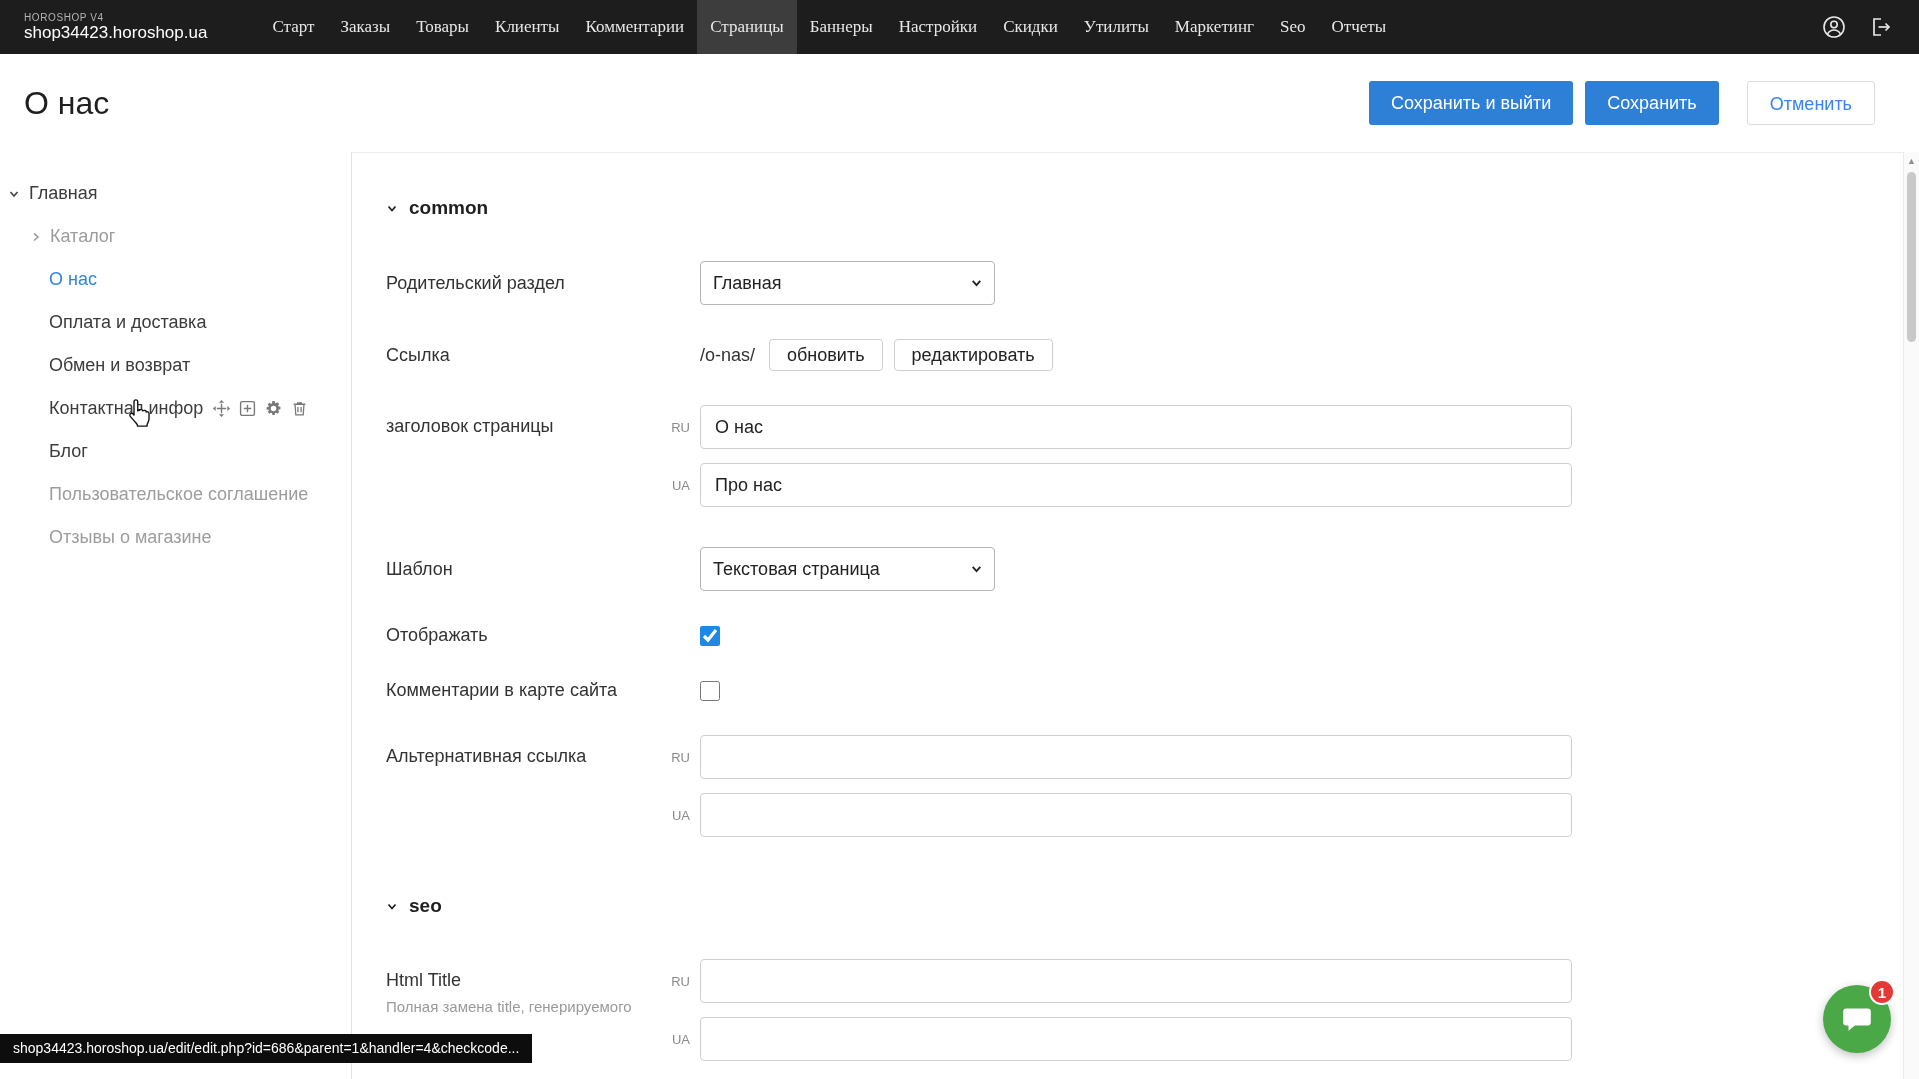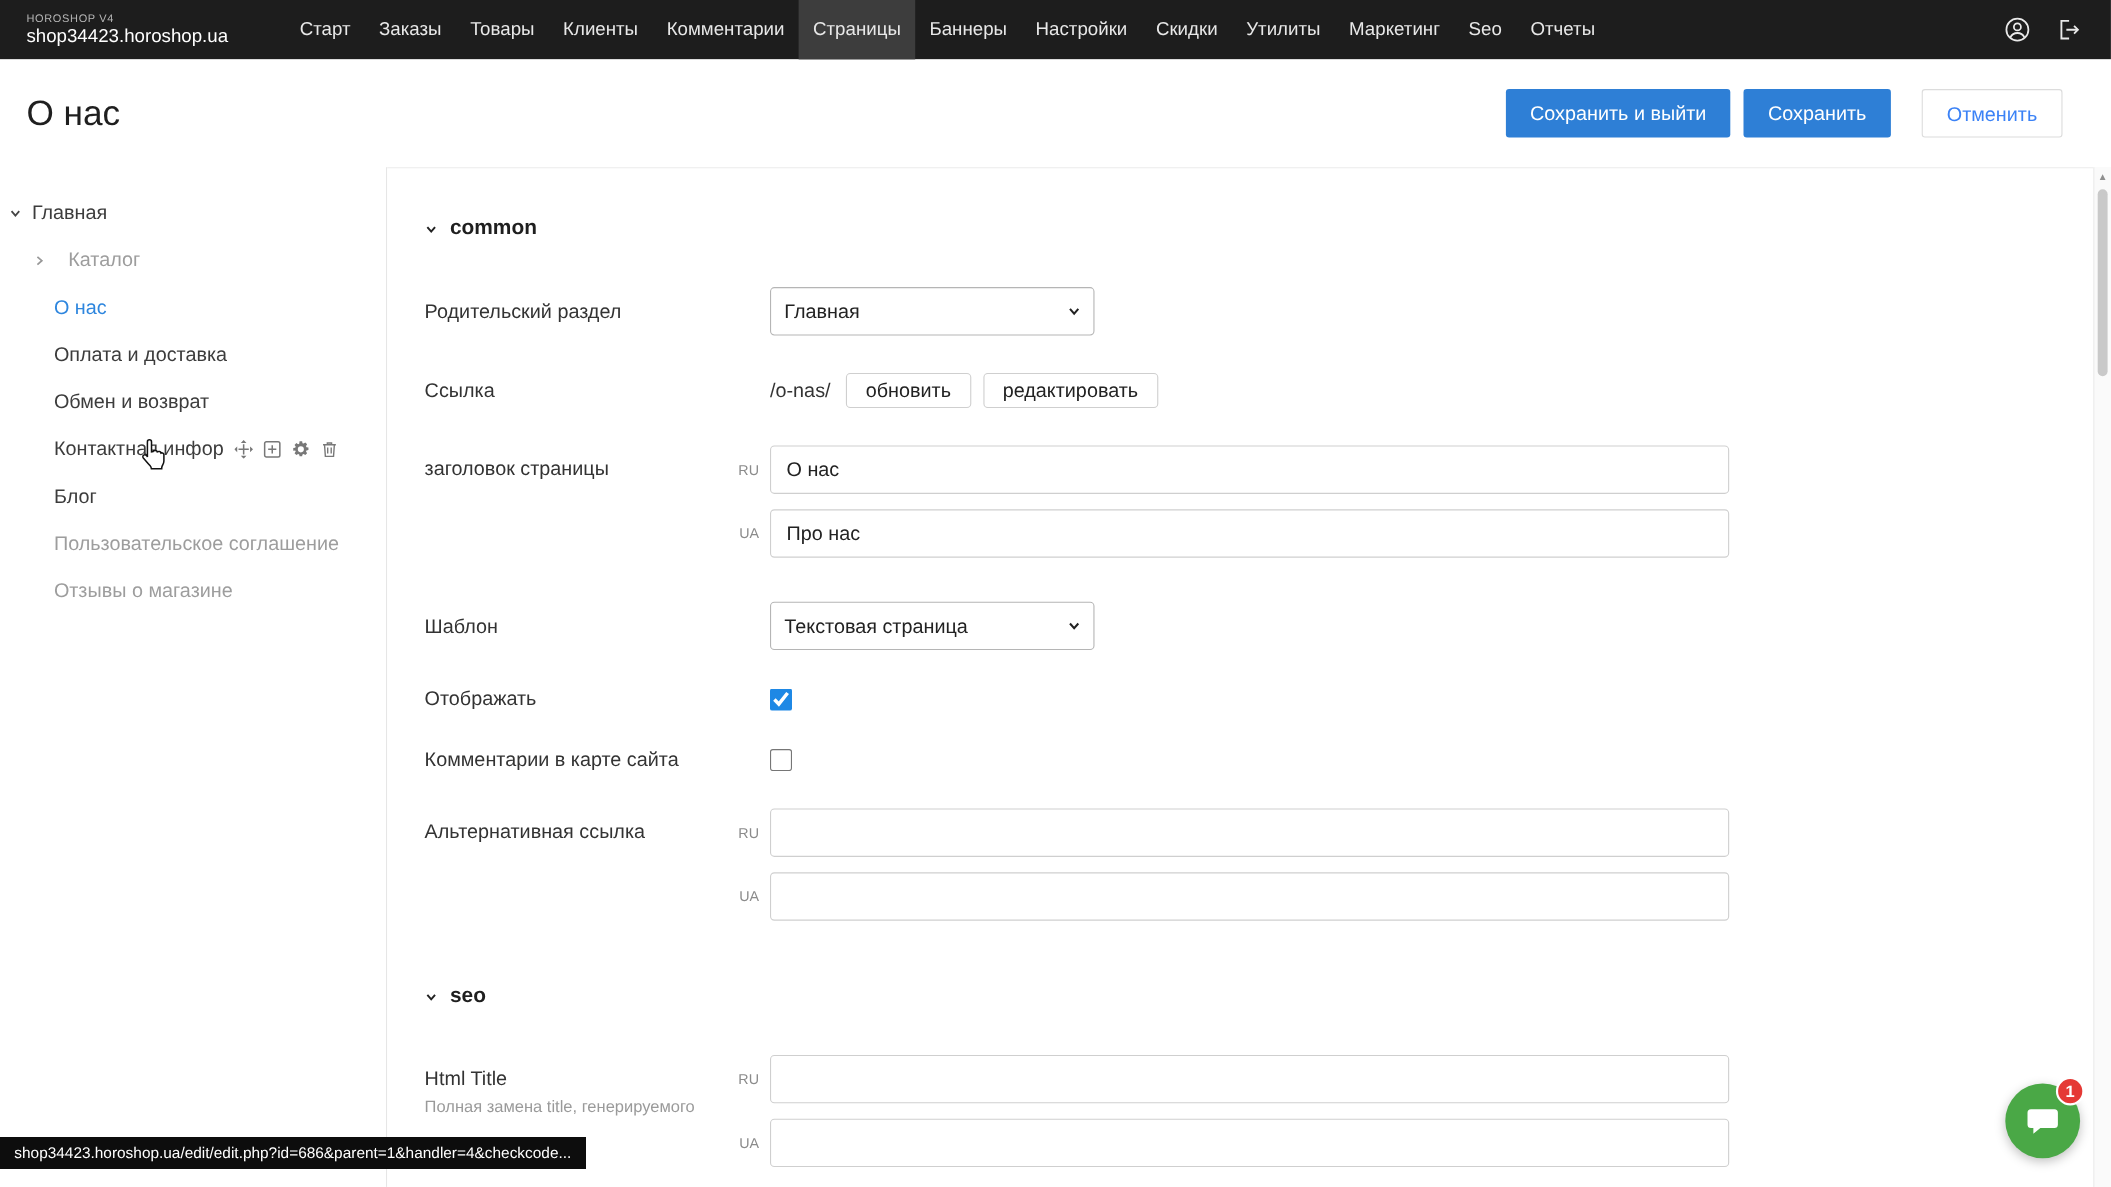--- a/index.html
+++ b/index.html
@@ -5,21 +5,21 @@
   * { margin:0; padding:0; box-sizing:border-box; }
   html,body { width:1919px; height:1079px; overflow:hidden; background:#fff;
     font-family:"Liberation Sans","DejaVu Sans",sans-serif; }
 
   
   .navbar { height:54px; background:#1d1d1d; display:flex; align-items:center; padding-left:24px; }
   .brand { margin-right:52px; cursor:pointer; }
   .brand-top { font-size:10px; color:#b5b5b5; letter-spacing:.6px; line-height:11px; }
   .brand-name { font-size:17px; font-weight:normal; color:#fff; line-height:19px; }
   .nav-items { display:flex; align-items:stretch; height:100%; flex:1; }
-  .nav-item { padding:0 13px; display:flex; align-items:center; font-size:17px; color:#e8e8e8; cursor:pointer; white-space:nowrap; }
+  .nav-item { padding:0 13px; display:flex; align-items:center; font-size:17px; color:#e8e8e8; cursor:pointer; white-space:nowrap;font-family:Liberation Serif, serif; }
   .nav-item.active { background:#3d3d3d; }
   .nav-right { display:flex; align-items:center; gap:20px; padding:0 26px; }
   .nav-icon { width:26px; height:26px; cursor:pointer; display:flex; align-items:center; justify-content:center; }
 
   
   .page-header { height:98px; display:flex; align-items:center; padding:0 44px 0 24px; background:#fff; }
   .page-title { font-size:32px; color:#1f1f1f; font-weight:400; }
   .header-buttons { margin-left:auto; display:flex; align-items:center; }
   .btn { height:44px; border-radius:3px; font-size:18px; padding:12px 22px; border:none; cursor:pointer;
          font-family:inherit; }
@@ -28,21 +28,21 @@
   .btn-cancel { background:#fff; border:1px solid #dcdcdc; color:#3b82f6; margin-left:28px !important; }
 
   
   .layout { display:flex; height:927px; }
 
   
   .sidebar { width:352px; border-right:1px solid #e4e4e4; padding-top:20px; font-size:18px; color:#3c3c3c; position:relative; flex:none; }
   .tree-row { display:flex; align-items:center; padding:11px 0; cursor:pointer; }
   .tree-root { padding-left:8px; gap:9px; }
   .tree-child { padding-left:49px; }
-  .tree-child.with-chev { padding-left:30px; gap:20px; }
+  .tree-child.with-chev { padding-left:30px; gap:8px; }
   .muted { color:#9d9d9d; }
   .selected { color:#2e86de; }
   .chev { display:inline-flex; width:12px; height:12px; }
   .row-icons { display:inline-flex; gap:9px; margin-left:10px; align-items:center; }
   .row-icon { width:17px; height:17px; display:inline-flex; cursor:pointer; }
   .cursor-hand { position:absolute; left:126px; top:246px; pointer-events:none; }
 
   
   .main { flex:1; border-top:1px solid #ededed; padding:44px 0 0 34px; position:relative; background:#fff; }
   .section-head { display:flex; align-items:center; gap:11px; font-size:19px; font-weight:bold; color:#1f1f1f; margin-bottom:42px; cursor:pointer; }

